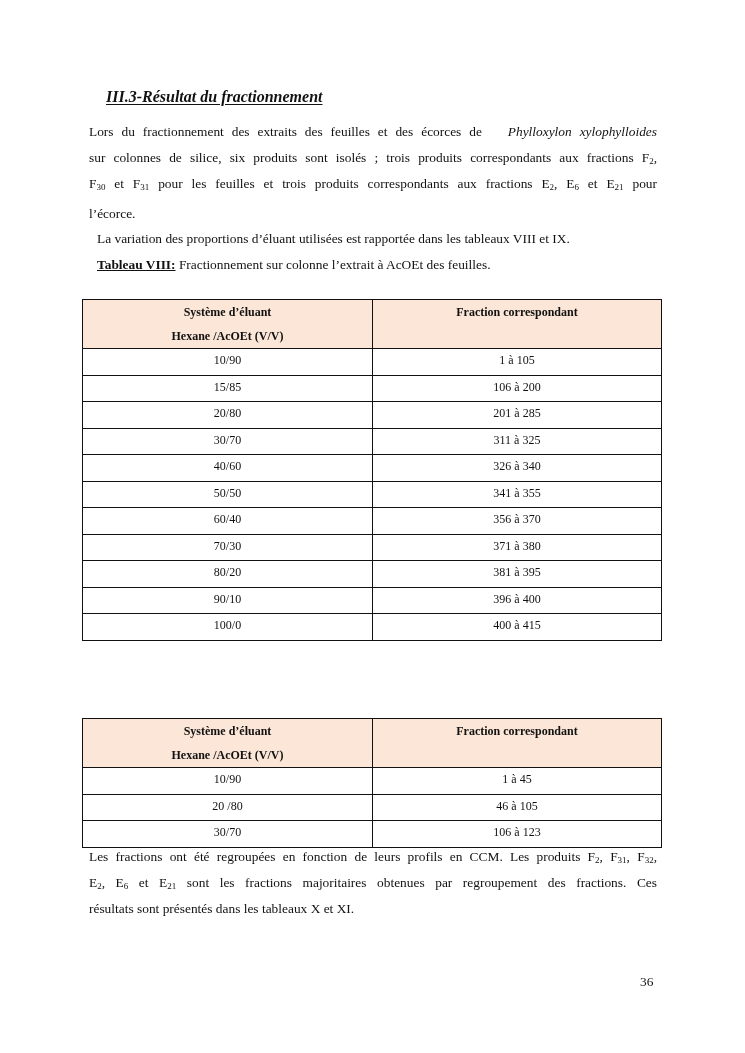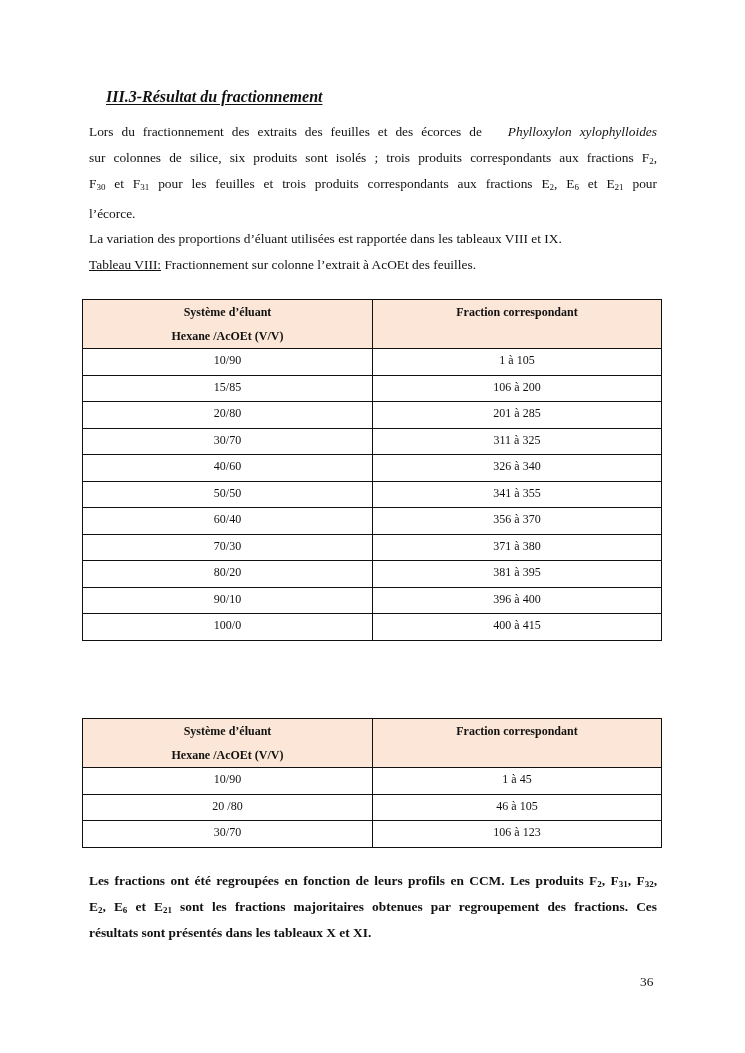--- a/index.html
+++ b/index.html
@@ -44,22 +44,23 @@
     .para .line.last { text-align-last: left; }
     sub { font-size: 9px; vertical-align: -2px; line-height: 0; }
     i { font-style: italic; margin-left: 18px; }
     .cap {
       position: absolute;
       left: 89px;
       font-size: 13.4px;
       line-height: 20px;
     }
     .cap .cap-label {
-      font-weight: normal;
+      font-weight: bold;
       text-decoration: underline;
+      margin-left: 8px;
     }
     table.frac {
       position: absolute;
       left: 82px;
       width: 580px;
       border-collapse: collapse;
       font-size: 12px;
     }
     table.frac td, table.frac th {
       border: 1.6px solid #111;
@@ -89,21 +90,21 @@
 
   <div class="section-title">III.3-Résultat du fractionnement</div>
 
   <div class="para" style="top:119px;">
     <span class="line"><span>Lors du fractionnement des extraits des feuilles et des écorces de </span><i>Phylloxylon xylophylloides</i></span>
     <span class="line"><span>sur colonnes de silice, six produits sont isolés ; trois produits correspondants aux fractions F</span><sub>2</sub><span>,</span></span>
     <span class="line"><span>F</span><sub>30</sub><span> et F</span><sub>31</sub><span> pour les feuilles et trois produits correspondants aux fractions E</span><sub>2</sub><span>, E</span><sub>6</sub><span> et E</span><sub>21</sub><span> pour</span></span>
   </div>
 
   <div class="para nojust" style="top:201px;">l’écorce.</div>
-  <div class="para nojust" style="top:226px;">La variation des proportions d’éluant utilisées est rapportée dans les  tableaux VIII et IX.</div>
+  <div class="para nojust" style="top:226px;margin-left:8px;">La variation des proportions d’éluant utilisées est rapportée dans les  tableaux VIII et IX.</div>
 
   <div class="cap" style="top:255px;">
     <span class="cap-label">Tableau VIII:</span><span> Fractionnement sur colonne  l’extrait à AcOEt des feuilles.</span>
   </div>
 
   <table class="frac" style="top:299px;">
     <thead>
       <tr>
         <th class="col1" style="height:47px;">
           <span class="h-line">Système d’éluant</span>
@@ -184,21 +185,21 @@
           <td>20 /80</td>
           <td>46 à 105</td>
         </tr>
       <tr>
           <td>30/70</td>
           <td>106 à 123</td>
         </tr>
     </tbody>
   </table>
 
-  <div class="para" style="top:868px;font-weight:bold;">
+  <div class="para" style="top:844px;">
     <span class="line"><span>Les fractions ont été regroupées en fonction de leurs profils en CCM. Les produits F</span><sub>2</sub><span>, F</span><sub>31</sub><span>, F</span><sub>32</sub><span>,</span></span>
     <span class="line"><span>E</span><sub>2</sub><span>, E</span><sub>6</sub><span> et E</span><sub>21</sub><span> sont les fractions majoritaires obtenues par regroupement des fractions. Ces</span></span>
     <span class="line last">résultats sont présentés dans les tableaux  X  et XI.</span>
   </div>
 
   <div class="page-number">36</div>
 
 </div>
 
 </body></html>

